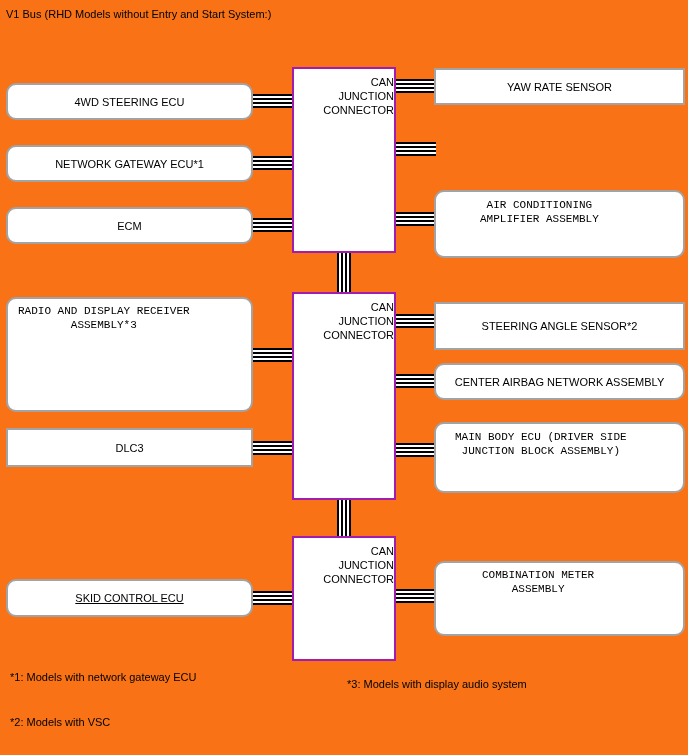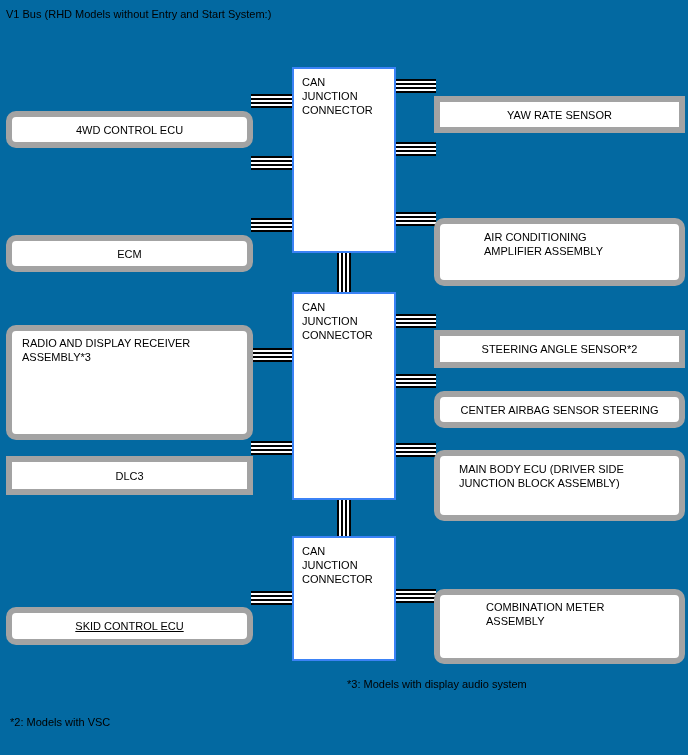--- a/index.html
+++ b/index.html
@@ -4,61 +4,62 @@
 <style>
   html, body {
     margin: 0;
     padding: 0;
     background: #ffffff;
   }
   #canvas {
     position: relative;
     width: 688px;
     height: 755px;
-    background: #0369a1;
+    background: #f97316;
     font-family: "Liberation Sans", sans-serif;
     font-size: 11px;
     color: #000000;
     overflow: hidden;
   }
   .title {
     position: absolute;
     left: 6px;
     top: 8px;
     white-space: nowrap;
   }
   .node {
     position: absolute;
     box-sizing: border-box;
-    border: 6px solid #a3a3a3;
+    border: 2px solid #a3a3a3;
     background: #ffffff;
     display: flex;
     align-items: center;
     justify-content: center;
     text-align: center;
     line-height: 14px;
     white-space: pre-line;
     z-index: 2;
-    margin-top: 28px;
   }
   .rounded { border-radius: 10px; }
   .multiline {
     align-items: flex-start;
     justify-content: flex-start;
-    text-align: left;
+    text-align: center;
+    font-family: Liberation Mono, monospace;
   }
   .junction {
     position: absolute;
     box-sizing: border-box;
-    border: 2px solid #3b82f6;
+    border: 2px solid #a21caf;
     background: #ffffff;
     padding: 6px 0 0 8px;
     line-height: 14px;
     white-space: pre-line;
     z-index: 2;
+    text-align: right;
   }
   
   .hrib {
     position: absolute;
     height: 14px;
     background: linear-gradient(to bottom,
       #000 0px, #000 2px, #fff 2px, #fff 4px,
       #000 4px, #000 6px, #fff 6px, #fff 8px,
       #000 8px, #000 10px, #fff 10px, #fff 12px,
       #000 12px, #000 14px);
@@ -89,32 +90,33 @@
   <div class="junction" style="left:292px; top:67px; width:104px; height:186px;">CAN
 JUNCTION
 CONNECTOR</div>
   <div class="junction" style="left:292px; top:292px; width:104px; height:208px;">CAN
 JUNCTION
 CONNECTOR</div>
   <div class="junction" style="left:292px; top:536px; width:104px; height:125px;">CAN
 JUNCTION
 CONNECTOR</div>
 
-  <div class="node rounded" style="left:6px; top:83px; width:247px; height:37px;">4WD CONTROL ECU</div>
+  <div class="node rounded" style="left:6px; top:83px; width:247px; height:37px;">4WD STEERING ECU</div>
+  <div class="node rounded" style="left:6px; top:145px; width:247px; height:37px;">NETWORK GATEWAY ECU*1</div>
   <div class="node rounded" style="left:6px; top:207px; width:247px; height:37px;">ECM</div>
   <div class="node rounded multiline" style="left:6px; top:297px; width:247px; height:115px; padding:5px 4px 0 10px;">RADIO AND DISPLAY RECEIVER
 ASSEMBLY*3</div>
   <div class="node" style="left:6px; top:428px; width:247px; height:39px;">DLC3</div>
   <div class="node rounded" style="left:6px; top:579px; width:247px; height:38px;text-decoration:underline;">SKID CONTROL ECU</div>
 
   <div class="node" style="left:434px; top:68px; width:251px; height:37px;">YAW RATE SENSOR</div>
   <div class="node rounded multiline" style="left:434px; top:190px; width:251px; height:68px; padding:6px 4px 0 44px;">AIR CONDITIONING
 AMPLIFIER ASSEMBLY</div>
-  <div class="node" style="left:434px; top:302px; width:251px; height:38px;">STEERING ANGLE SENSOR*2</div>
-  <div class="node rounded" style="left:434px; top:363px; width:251px; height:37px;">CENTER AIRBAG SENSOR STEERING</div>
+  <div class="node" style="left:434px; top:302px; width:251px; height:48px;">STEERING ANGLE SENSOR*2</div>
+  <div class="node rounded" style="left:434px; top:363px; width:251px; height:37px;">CENTER AIRBAG NETWORK ASSEMBLY</div>
   <div class="node rounded multiline" style="left:434px; top:561px; width:251px; height:75px; padding:5px 4px 0 46px;">COMBINATION METER
 ASSEMBLY</div>
   <div class="node rounded multiline" style="left:434px; top:422px; width:251px; height:71px; padding:6px 4px 0 19px;">MAIN BODY ECU (DRIVER SIDE
 JUNCTION BLOCK ASSEMBLY)</div>
 
   <div class="hrib" style="left:251px; top:94px;  width:43px;"></div>
   <div class="hrib" style="left:251px; top:156px; width:43px;"></div>
   <div class="hrib" style="left:251px; top:218px; width:43px;"></div>
   <div class="hrib" style="left:251px; top:348px; width:43px;"></div>
   <div class="hrib" style="left:251px; top:441px; width:43px;"></div>
@@ -124,16 +126,17 @@
   <div class="hrib" style="left:394px; top:142px; width:42px;"></div>
   <div class="hrib" style="left:394px; top:212px; width:42px;"></div>
   <div class="hrib" style="left:394px; top:314px; width:42px;"></div>
   <div class="hrib" style="left:394px; top:374px; width:42px;"></div>
   <div class="hrib" style="left:394px; top:443px; width:42px;"></div>
   <div class="hrib" style="left:394px; top:589px; width:42px;"></div>
 
   <div class="vrib" style="left:337px; top:253px; height:39px;"></div>
   <div class="vrib" style="left:337px; top:500px; height:36px;"></div>
 
+  <div class="footnote" style="left:10px; top:671px;">*1: Models with network gateway ECU</div>
   <div class="footnote" style="left:10px; top:716px;">*2: Models with VSC</div>
   <div class="footnote" style="left:347px; top:678px;">*3: Models with display audio system</div>
 
 </div>
 
 </body></html>

